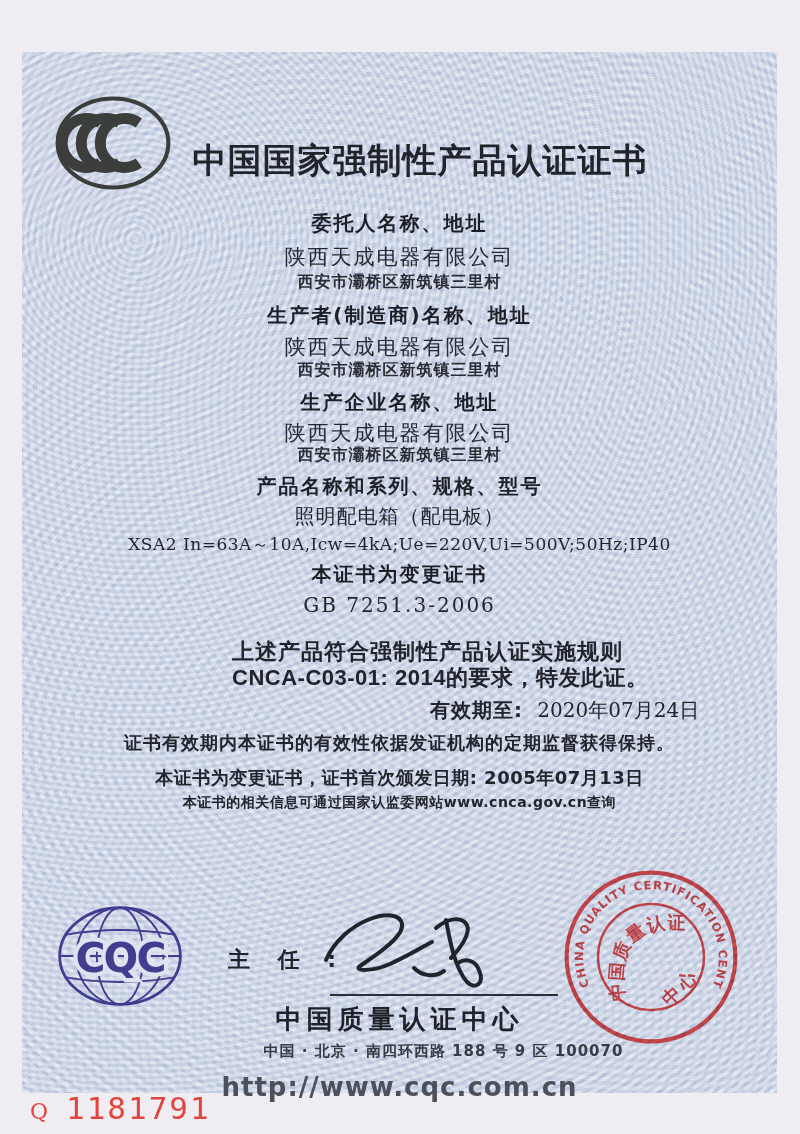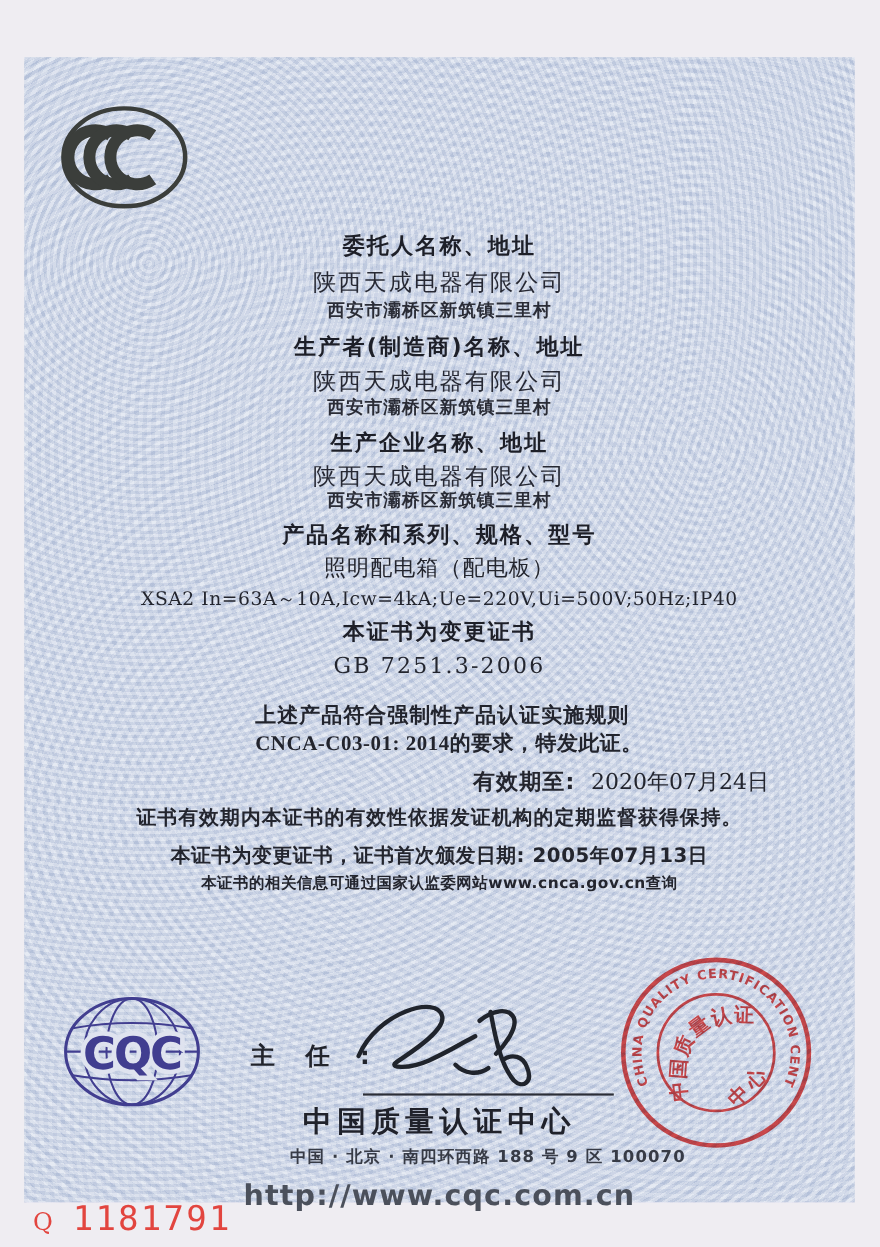--- a/index.html
+++ b/index.html
@@ -34,22 +34,22 @@
   .h-1{top:158px;} .c-1{top:191px;} .a-1{top:220px;}
   .h-2{top:250px;} .c-2{top:281px;} .a-2{top:308px;}
   .h-3{top:337px;} .c-3{top:367px;} .a-3{top:393px;}
   .h-4{top:421px;} .c-4{top:451px;} .s-4{top:481px;}
   .h-5{top:509px;} .c-5{top:541px;}
   .company{font-size:21px;letter-spacing:2px;color:#262833;}
   .addr{font-size:16px;font-weight:600;letter-spacing:1px;color:#2a2c36;}
   .product{font-size:20px;letter-spacing:1px;}
   .spec{font-size:17px;font-family:"DejaVu Serif","Liberation Serif",serif;letter-spacing:0.5px;}
   .gb{font-size:20px;font-family:"DejaVu Serif","Liberation Serif",serif;letter-spacing:2px;}
-  .stmt{position:absolute;left:210px;white-space:nowrap;font-size:19px;font-weight:600;
-        font-family:Liberation Serif, serif;color:#22242d;}
+  .stmt{position:absolute;left:210px;white-space:nowrap;font-size:22px;font-weight:600;
+        font-family:Liberation Sans, sans-serif;color:#22242d;}
   .stmt1{top:585px;letter-spacing:1px;}
   .stmt2{top:611px;letter-spacing:0.5px;}
   .dates{position:absolute;top:645px;left:0;width:755px;height:26px;font-size:20px;}
   .date-issue{position:absolute;left:108px;white-space:nowrap;}
   .date-valid{position:absolute;left:408px;white-space:nowrap;}
   .date-label{font-weight:bold;letter-spacing:1px;}
   .date-value{font-family:"DejaVu Serif","Liberation Serif",serif;margin-left:8px;}
   .note1{top:679px;font-size:18px;font-weight:bold;letter-spacing:1px;}
   .note2{top:714px;font-size:18px;font-weight:600;letter-spacing:0.5px;}
   .note3{top:742px;font-size:14px;font-weight:600;letter-spacing:0.5px;}
@@ -76,20 +76,21 @@
 
     <svg class="ccc-svg" width="118" height="102" viewBox="0 0 130 112">
       <g fill="none" stroke="#3b3e3b">
         <ellipse cx="65" cy="56" rx="61" ry="49" stroke-width="4.5"></ellipse>
         <path d="M 51.5 33.9 A 27 27 0 1 0 51.5 78.1" stroke-width="12"></path>
         <path d="M 72.5 33.9 A 27 27 0 1 0 72.5 78.1" stroke-width="12"></path>
         <path d="M 93.5 33.9 A 27 27 0 1 0 93.5 78.1" stroke-width="12"></path>
       </g>
     </svg>
 
+    <h1 class="title">中国国家强制性产品认证证书</h1>
 
     <div class="ln heading h-1">委托人名称、地址</div>
     <div class="ln company kai c-1">陕西天成电器有限公司</div>
     <div class="ln addr kai a-1">西安市灞桥区新筑镇三里村</div>
 
     <div class="ln heading h-2">生产者(制造商)名称、地址</div>
     <div class="ln company kai c-2">陕西天成电器有限公司</div>
     <div class="ln addr kai a-2">西安市灞桥区新筑镇三里村</div>
 
     <div class="ln heading h-3">生产企业名称、地址</div>

